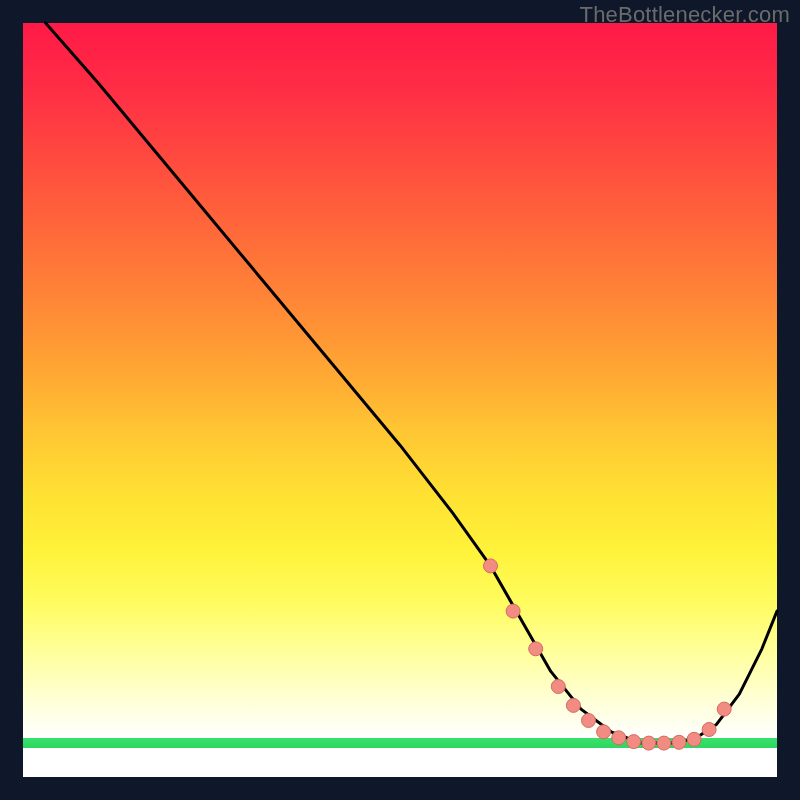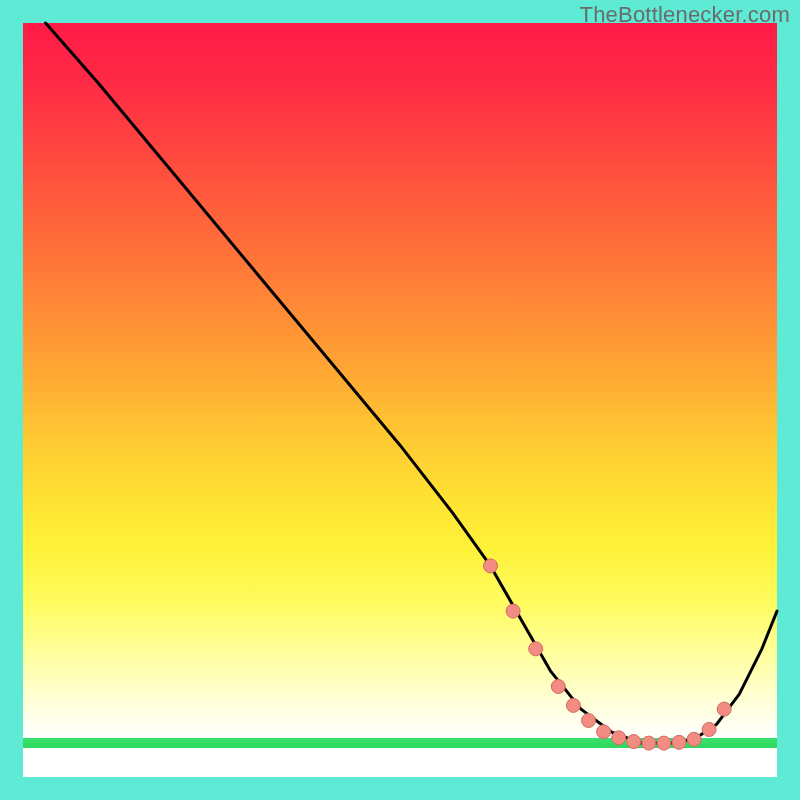--- a/index.html
+++ b/index.html
@@ -8,21 +8,21 @@
     width: 800px;
     height: 800px;
     background: #000;
     font-family: Arial, Helvetica, sans-serif;
     overflow: hidden;
   }
   .canvas {
     position: relative;
     width: 800px;
     height: 800px;
-    background: #5eead4;
+    background: #0f172a;
   }
   .plot-area {
     position: absolute;
     left: 23px;
     top: 23px;
     width: 754px;
     height: 754px;
     
     background:
       linear-gradient(to bottom,

